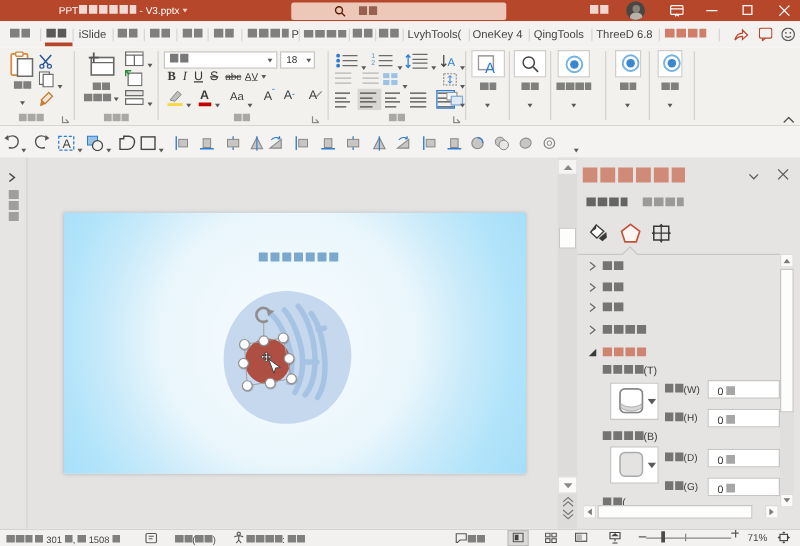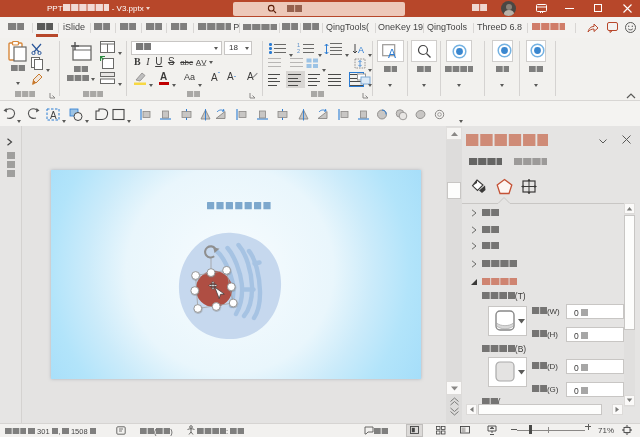--- a/index.html
+++ b/index.html
@@ -36,22 +36,22 @@
 <div class="a" style="left:37px;top:22px;font-size:9px;color:#444;white-space:nowrap;"><b style="color:#262626;"><i class="z" style="width:15.8px;height:7.3px;opacity:0.75;"></i></b></div>
 <div class="a" style="left:63px;top:22px;font-size:9px;color:#444;white-space:nowrap;">iSlide</div>
 <div class="a" style="left:94px;top:22px;font-size:9px;color:#444;white-space:nowrap;"><i class="z" style="width:15.8px;height:7.3px;opacity:0.66;"></i></div>
 <div class="a" style="left:120px;top:22px;font-size:9px;color:#444;white-space:nowrap;"><i class="z" style="width:15.8px;height:7.3px;opacity:0.66;"></i></div>
 <div class="a" style="left:146px;top:22px;font-size:9px;color:#444;white-space:nowrap;"><i class="z" style="width:15.8px;height:7.3px;opacity:0.66;"></i></div>
 <div class="a" style="left:171px;top:22px;font-size:9px;color:#444;white-space:nowrap;"><i class="z" style="width:15.8px;height:7.3px;opacity:0.66;"></i></div>
 <div class="a" style="left:198px;top:22px;font-size:9px;color:#444;white-space:nowrap;"><i class="z" style="width:32.8px;height:7.3px;opacity:0.66;"></i> P</div>
 <div class="a" style="left:243px;top:22px;font-size:9px;color:#444;white-space:nowrap;"><i class="z" style="width:34.0px;height:6.0px;opacity:0.66;"></i></div>
 <div class="a" style="left:282px;top:22px;font-size:9px;color:#444;white-space:nowrap;"><i class="z" style="width:15.8px;height:7.3px;opacity:0.66;"></i></div>
 <div class="a" style="left:303px;top:22px;font-size:9px;color:#444;white-space:nowrap;"><i class="z" style="width:15.8px;height:7.3px;opacity:0.66;"></i></div>
-<div class="a" style="left:326px;top:22px;font-size:9px;color:#444;white-space:nowrap;">QingTools(</div>
-<div class="a" style="left:378px;top:22px;font-size:9px;color:#444;white-space:nowrap;">OneKey 19</div>
+<div class="a" style="left:326px;top:22px;font-size:9px;color:#444;white-space:nowrap;">LvyhTools(</div>
+<div class="a" style="left:378px;top:22px;font-size:9px;color:#444;white-space:nowrap;">OneKey 4</div>
 <div class="a" style="left:427px;top:22px;font-size:9px;color:#444;white-space:nowrap;">QingTools</div>
 <div class="a" style="left:477px;top:22px;font-size:9px;color:#444;white-space:nowrap;">ThreeD 6.8</div>
 <div class="a" style="left:532px;top:22px;font-size:9px;color:#444;white-space:nowrap;"><i class="z" style="width:32.8px;height:7.3px;color:#C0462A;opacity:0.68;"></i></div>
 <div class="a" style="left:32px;top:23px;width:1px;height:10px;background:#D8D6D4;"></div>
 <div class="a" style="left:58px;top:23px;width:1px;height:10px;background:#D8D6D4;"></div>
 <div class="a" style="left:90px;top:23px;width:1px;height:10px;background:#D8D6D4;"></div>
 <div class="a" style="left:115px;top:23px;width:1px;height:10px;background:#D8D6D4;"></div>
 <div class="a" style="left:141px;top:23px;width:1px;height:10px;background:#D8D6D4;"></div>
 <div class="a" style="left:166px;top:23px;width:1px;height:10px;background:#D8D6D4;"></div>
 <div class="a" style="left:193px;top:23px;width:1px;height:10px;background:#D8D6D4;"></div>

